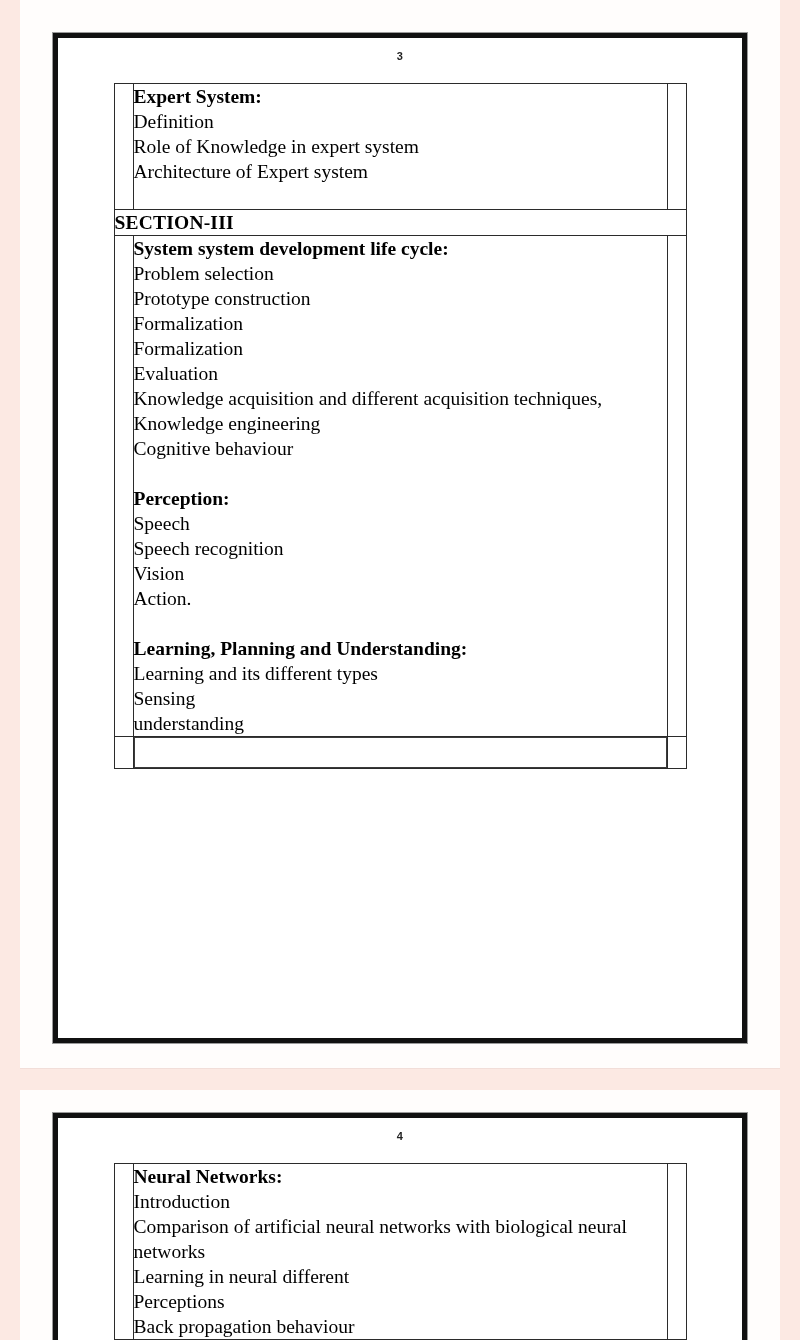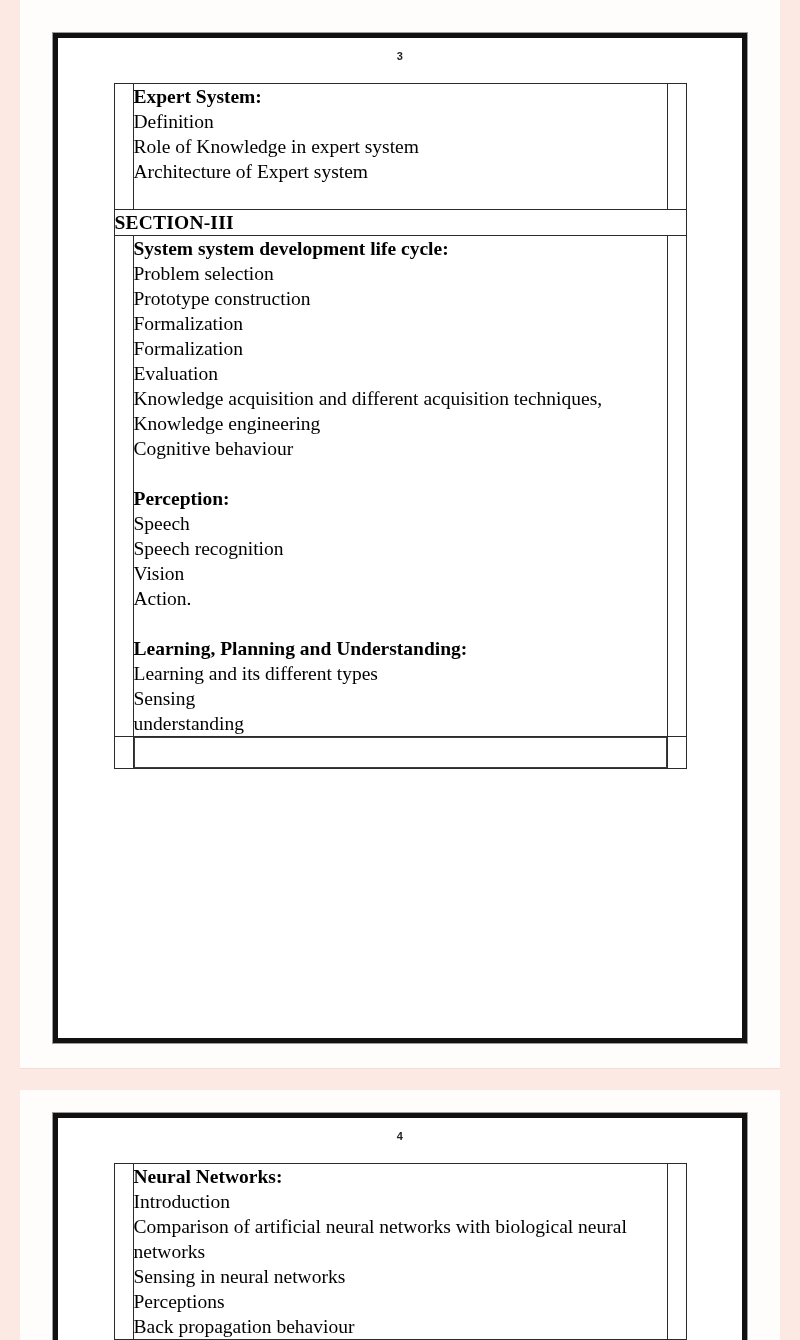--- a/index.html
+++ b/index.html
@@ -214,21 +214,21 @@
             <col class="body">
             <col class="rail">
         </colgroup>
         <tbody>
           <tr>
             <td class="cell-rail"></td>
             <td class="cell-body">
               <div class="topic-head">Neural Networks:</div>
               <div class="topic-line">Introduction</div>
               <div class="topic-line">Comparison of artificial neural networks with biological neural networks</div>
-              <div class="topic-line">Sensing in neural networks</div>
+              <div class="topic-line">Learning in neural different</div>
               <div class="topic-line">Perceptions</div>
               <div class="topic-line">Back propagation behaviour</div>
             </td>
             <td class="cell-rail"></td>
           </tr>
         </tbody>
       </table>
     </div>
   </div>
 

